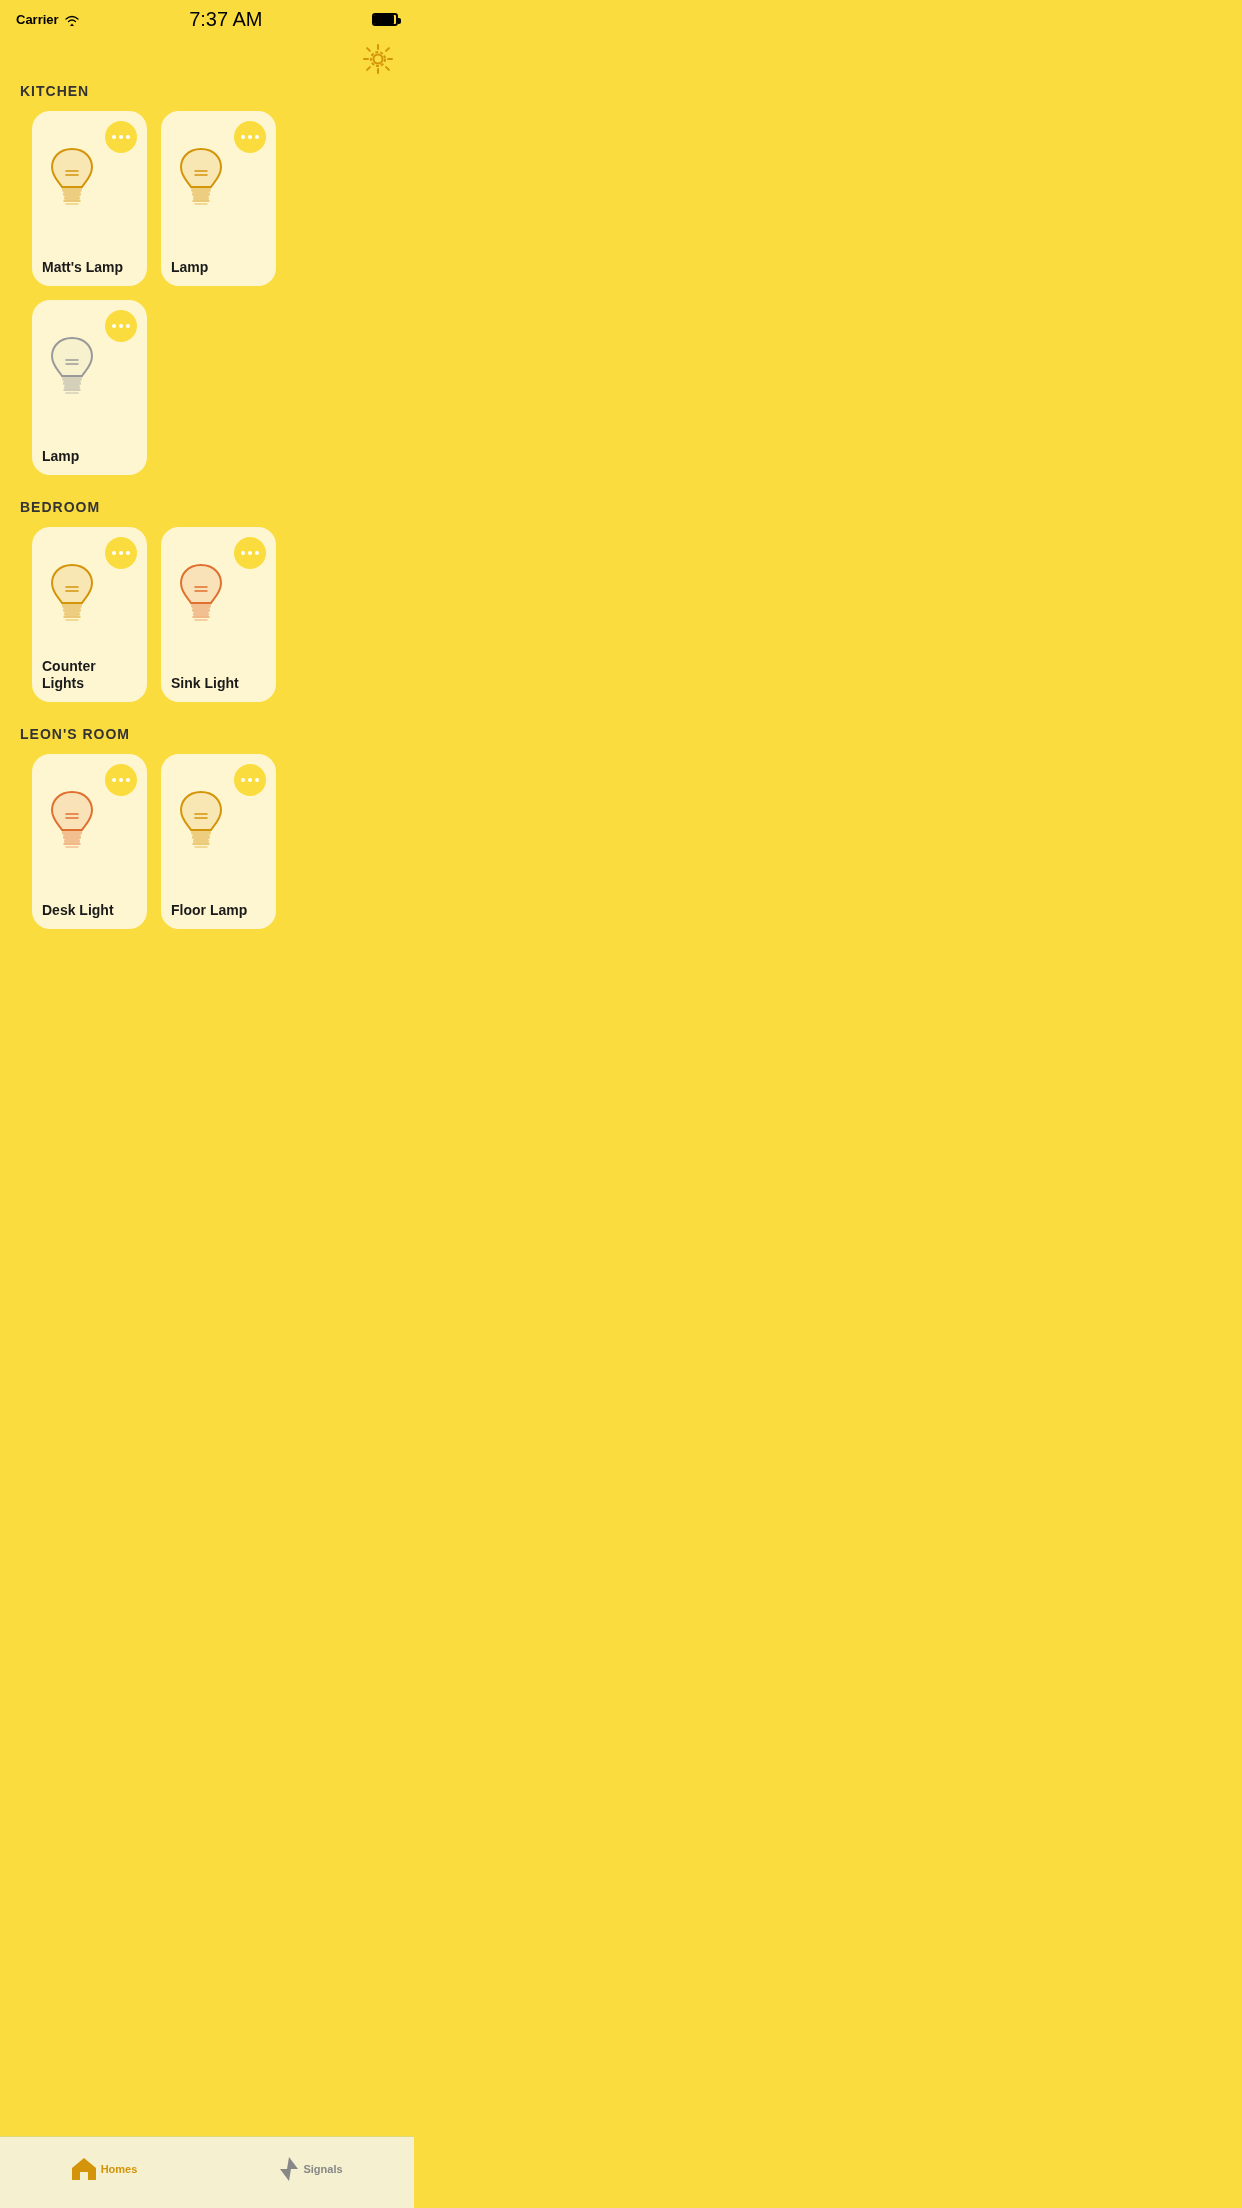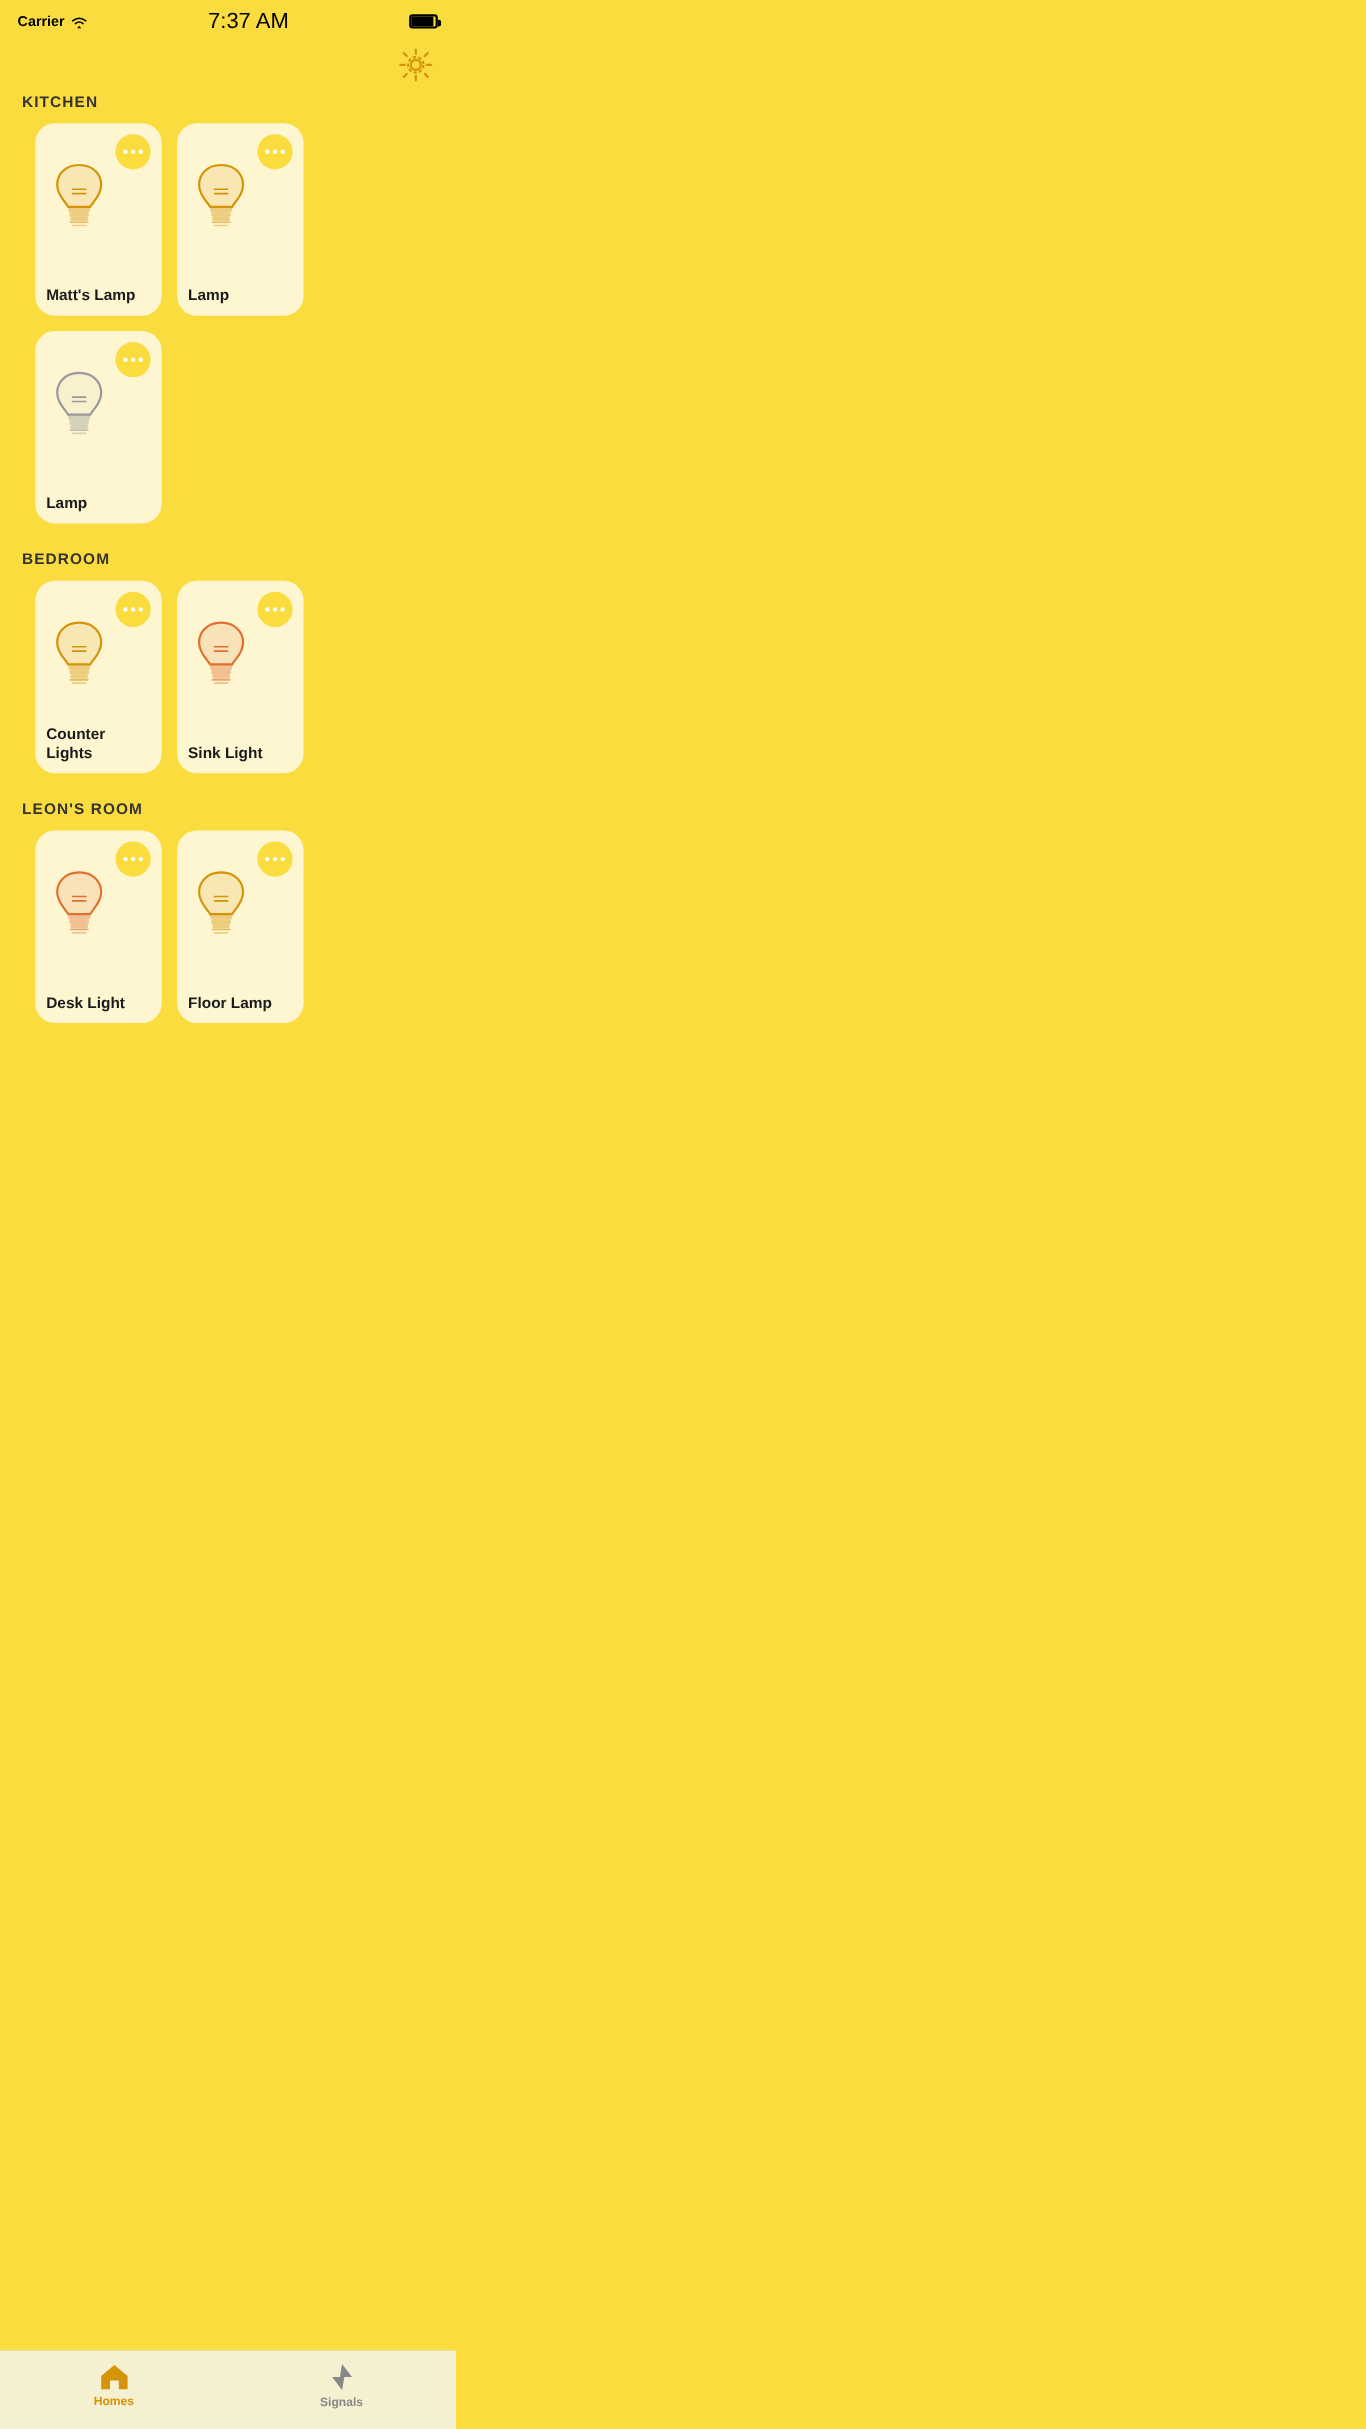--- a/index.html
+++ b/index.html
@@ -127,21 +127,21 @@
       width: 414px;
       background: #F5F0D0;
       border-top: 1px solid #e0d870;
       display: flex;
       height: 72px;
       align-items: stretch;
     }
     .tab-item {
       flex: 1;
       display: flex;
-      flex-direction: column;
+      flex-direction: row;
       align-items: center;
       justify-content: center;
       gap: 3px;
       cursor: pointer;
       padding-bottom: 8px;
     }
     .tab-label {
       font-size: 11px;
       font-weight: 600;
     }

